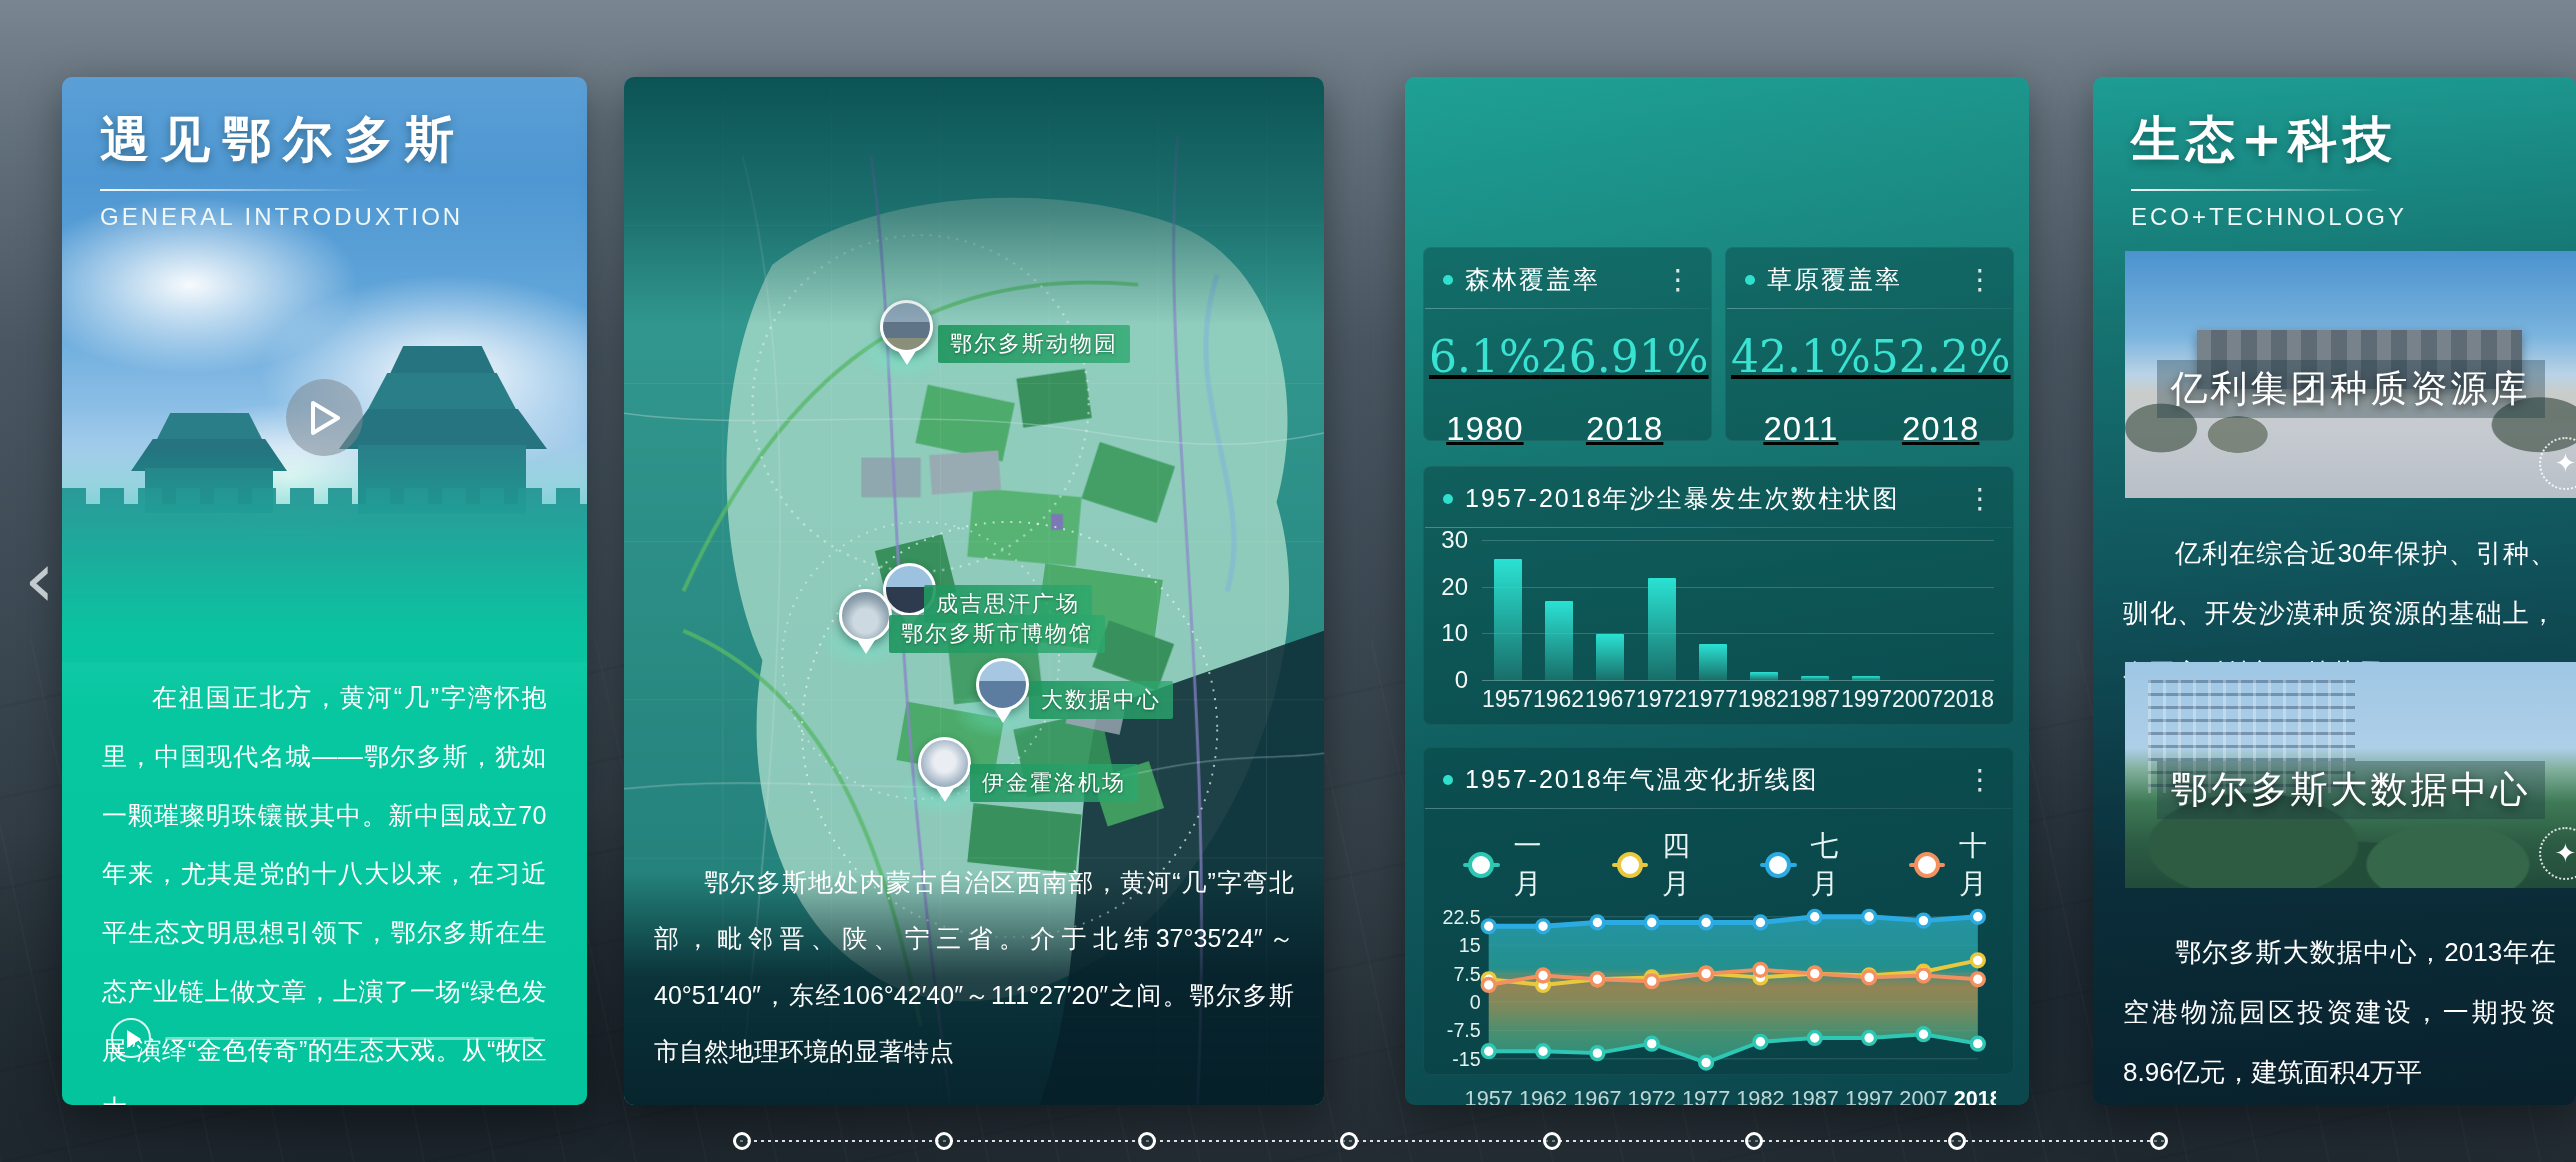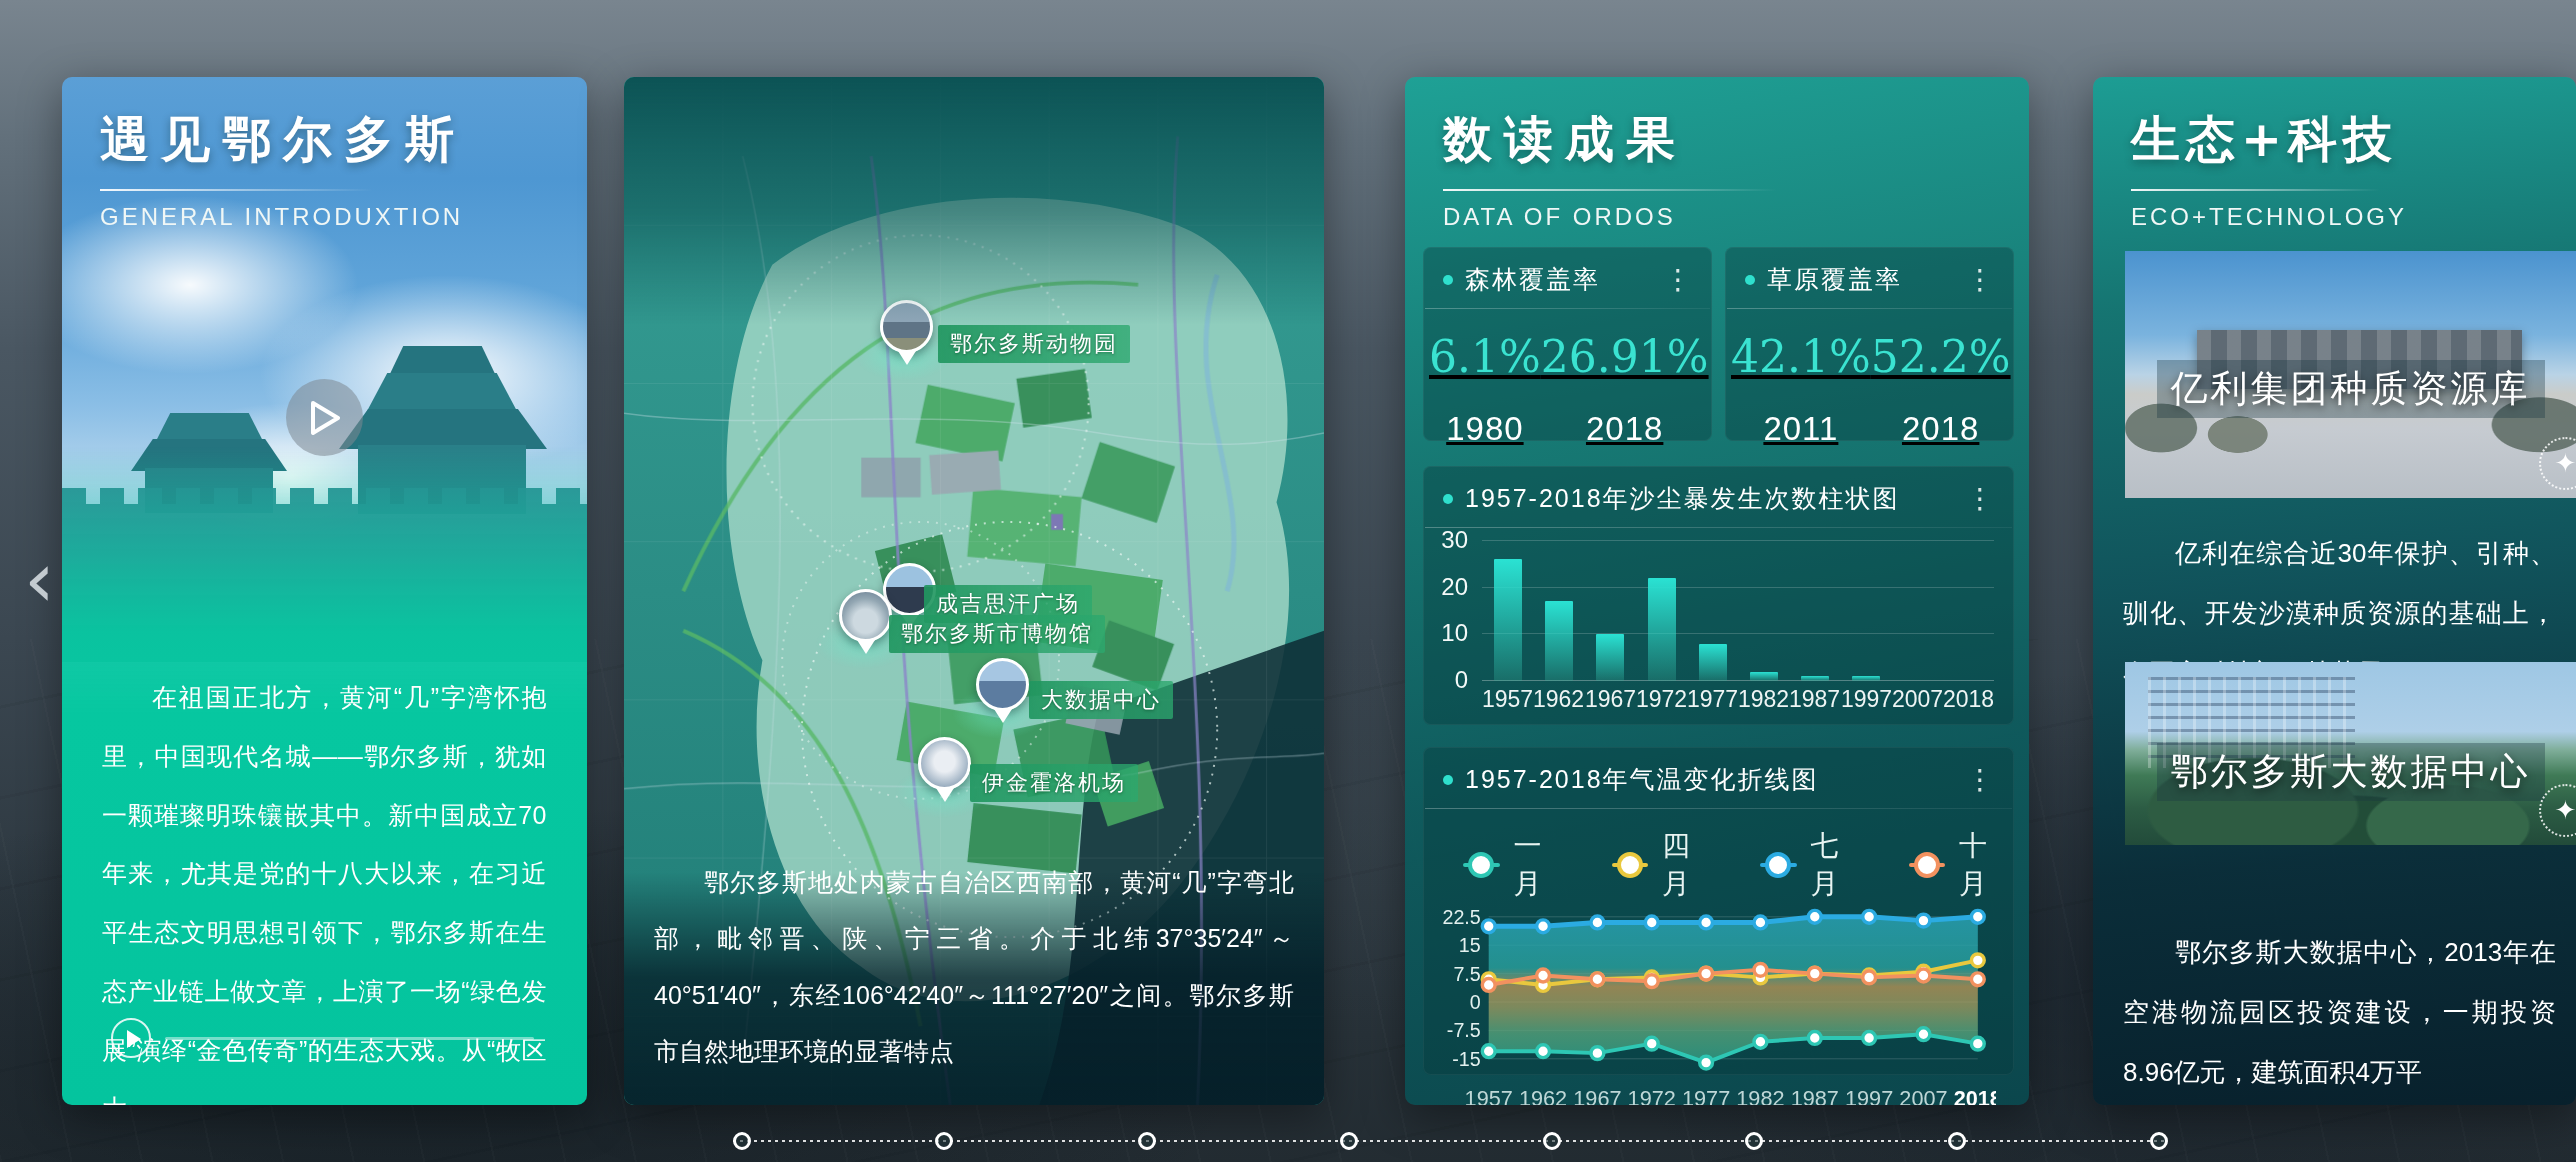--- a/index.html
+++ b/index.html
@@ -111,21 +111,21 @@
   .l-dot{position:absolute;left:50%;top:50%;transform:translate(-50%,-50%);width:18px;height:18px;
     border-radius:50%;background:#fff;border:4px solid;}
   .l-text{font-size:28px;color:#e8f4f2;letter-spacing:2px;}
   
   #p4{left:2093px;width:483px;
     background:linear-gradient(175deg,rgba(26,158,148,.97) 0%,rgba(18,118,114,.94) 22%,
       rgba(13,84,92,.93) 48%,rgba(9,46,58,.94) 75%,rgba(7,32,44,.96) 100%);}
   .fig{position:absolute;left:32px;right:0;height:247px;overflow:visible;}
   .fig-img{position:absolute;inset:0;overflow:hidden;}
   #fig1{top:174px;}
-  #fig2{top:585px;height:183px;}
+  #fig2{top:585px;height:226px;}
   .fig1-bg{position:absolute;inset:0;
     background:linear-gradient(180deg,#4b93cf 0%,#7ab3de 34%,#b9d3e6 50%,#caccc9 58%,#c6cbd1 72%,#b8bfc6 100%);}
   .fig1-sign{position:absolute;left:16%;right:12%;top:32%;height:24%;background:#5e6a74;
     box-shadow:0 4px 10px rgba(0,0,0,.35);
     background-image:repeating-linear-gradient(90deg,rgba(255,255,255,.16) 0 14px,transparent 14px 30px);}
   .fig1-trees{position:absolute;inset:auto 0 18% 0;height:26%;opacity:.8;
     background:radial-gradient(59px 40px at 8% 60%, #5b6a60 0 60%, transparent 62%),
       radial-gradient(79px 45px at 92% 55%, #55645c 0 60%, transparent 62%),
       radial-gradient(49px 30px at 25% 70%, #6a7568 0 60%, transparent 62%);}
   .fig2-bg{position:absolute;inset:0;
@@ -260,25 +260,20 @@
       <div class="pin-glow" style="left: 271px; top: 690px;"></div>
       <div class="pin pin-p4" style="left: 294px; top: 660px;"></div>
       <div class="map-label" style="left: 346px; top: 706px;">伊金霍洛机场</div>
     </div>
   <div class="p2-top"></div>
   <div class="p2-bottom"></div>
   <div class="p2-text">鄂尔多斯地处内蒙古自治区西南部，黄河“几”字弯北部，毗邻晋、陕、宁三省。介于北纬37°35′24″～40°51′40″，东经106°42′40″～111°27′20″之间。鄂尔多斯市自然地理环境的显著特点</div>
 </section>
 
 <section class="panel" id="p3">
-  <div class="panel-head">
-    <div class="cal-title">数读成果</div>
-    <div class="title-line"></div>
-    <div class="sub-title">DATA OF ORDOS</div>
-  </div>
 
   <div class="card" id="stat0">
     <div class="card-head">
       <span class="dot"></span>
       <span class="card-title">森林覆盖率</span>
       <span class="kebab">⋮</span>
     </div>
     <div class="card-div"></div>
     <div class="stat-vals">
       <div>

